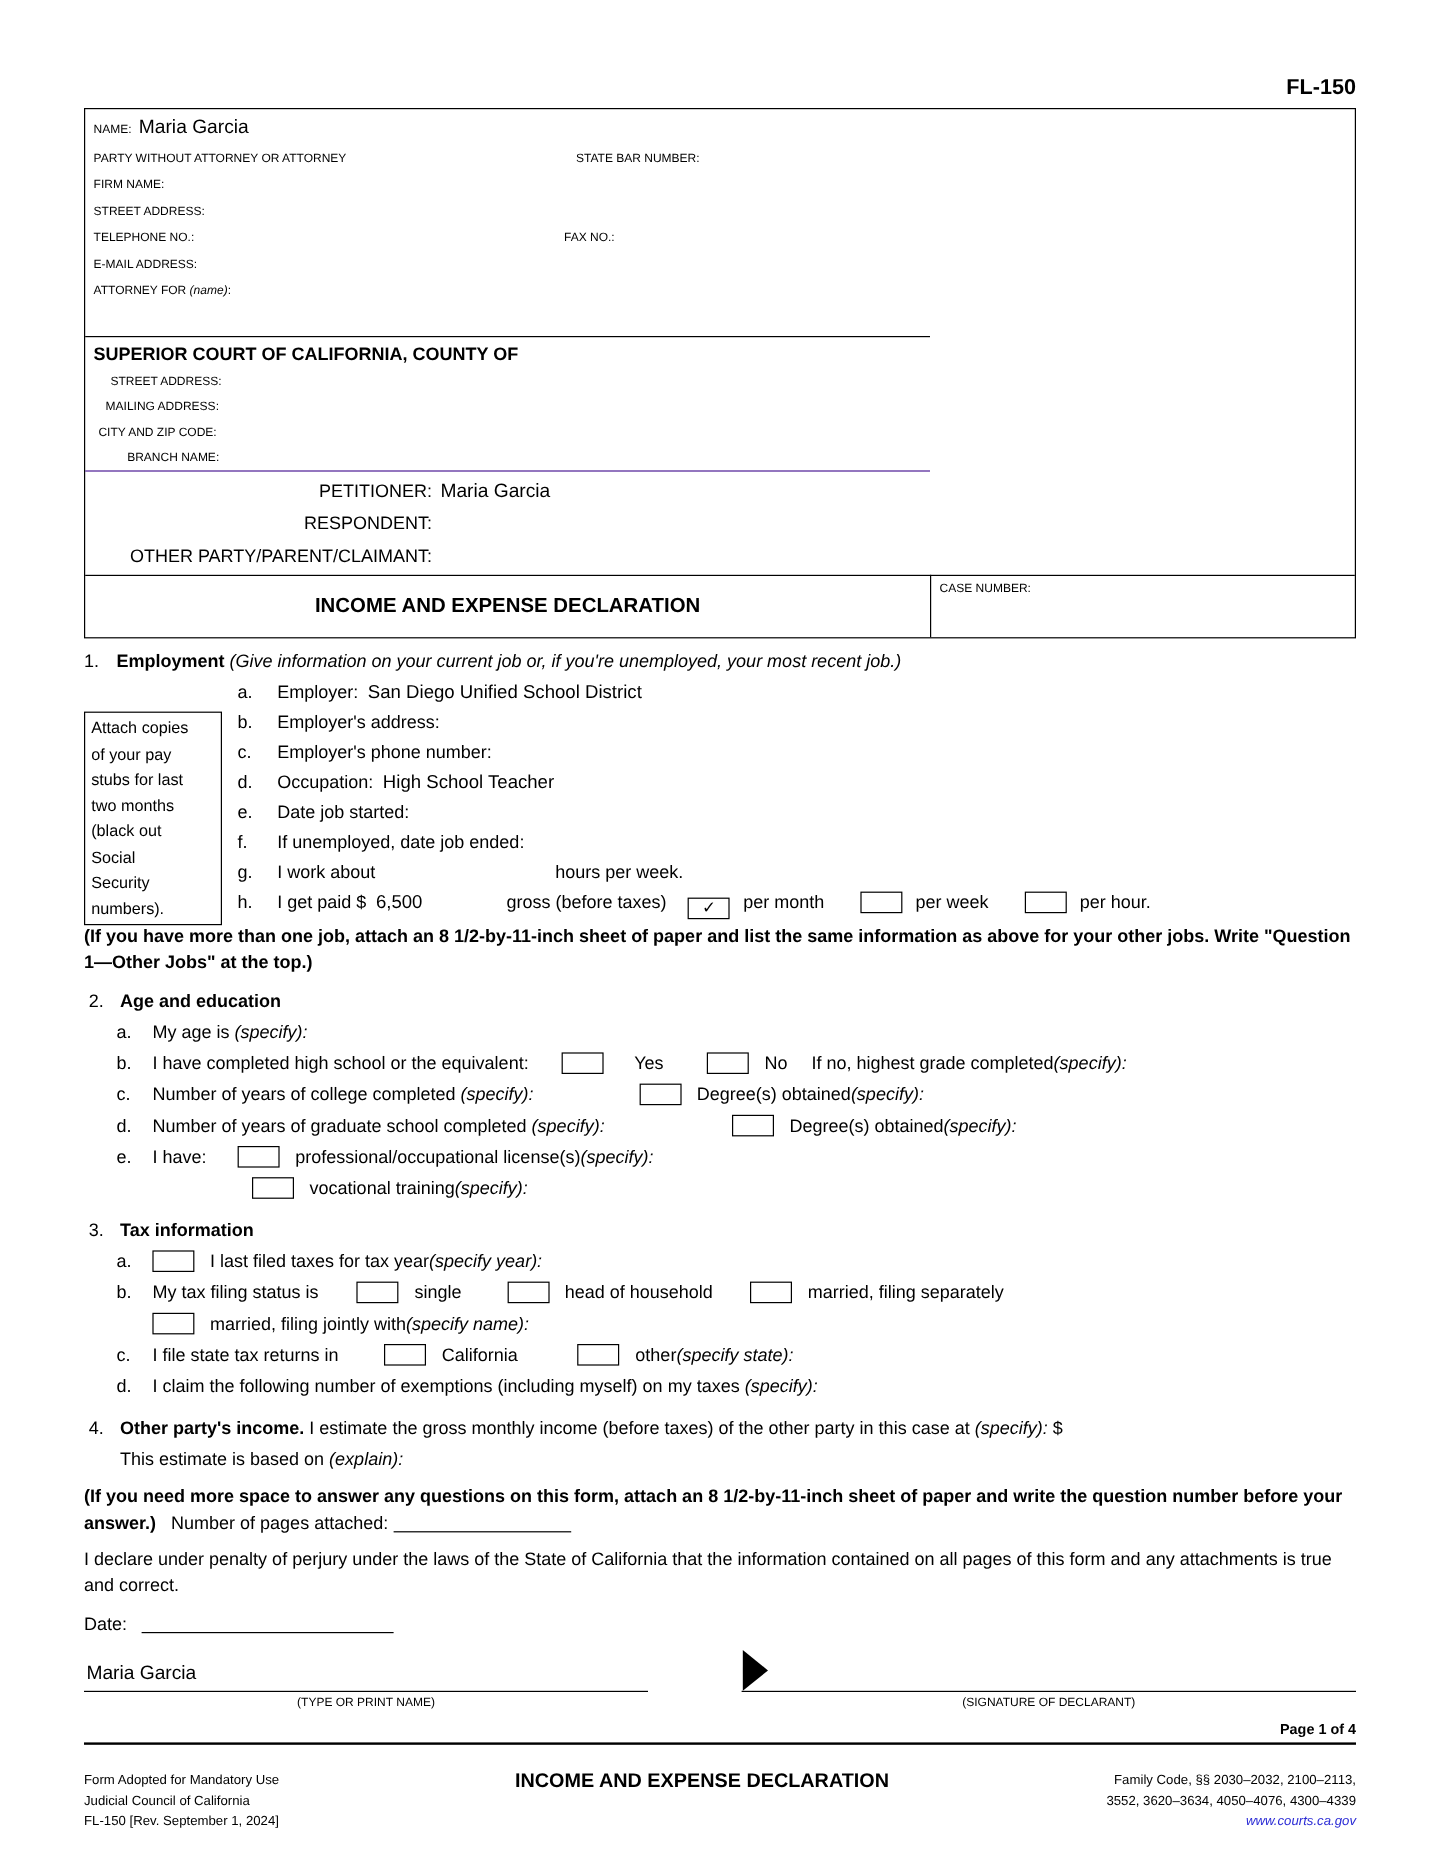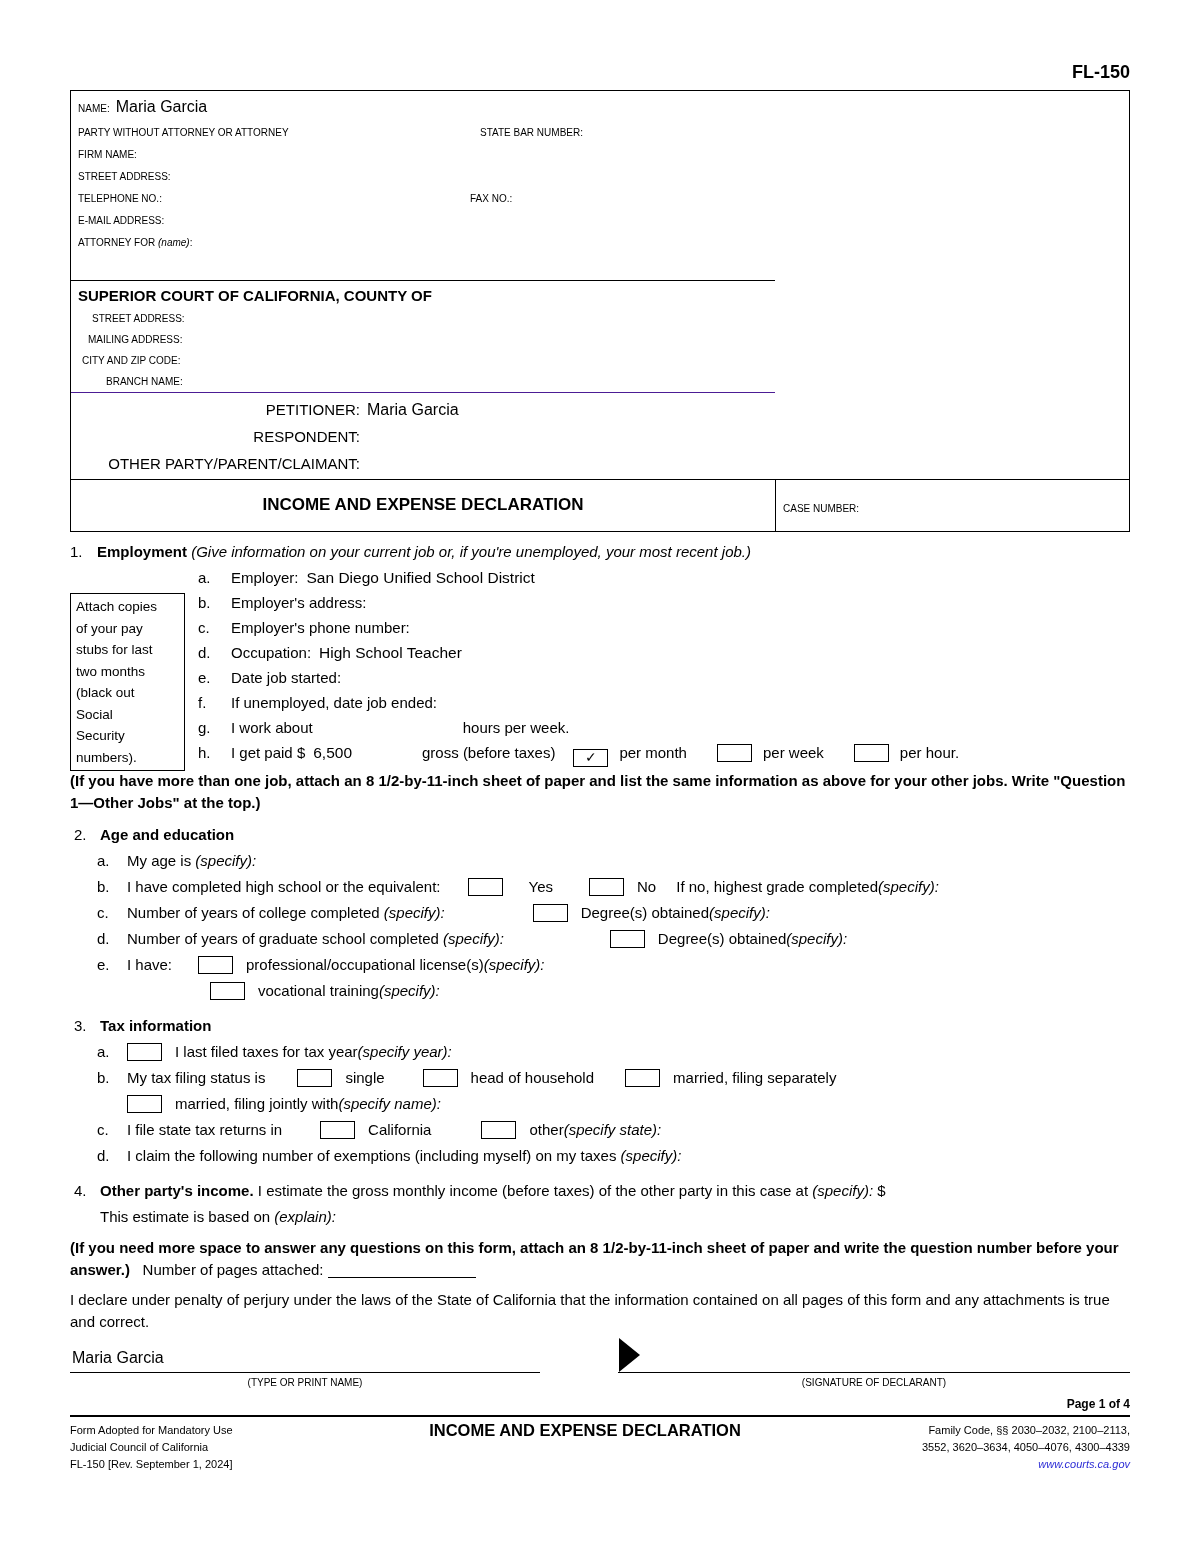--- a/index.html
+++ b/index.html
@@ -12,21 +12,21 @@
 
   
   .htable { position:absolute; top:90px; left:70px; width:1060px; border:1px solid #000;
             display:grid; grid-template-columns:704px 1fr; grid-template-rows:388px 52px; }
   .ht-left { grid-column:1; grid-row:1; }
   .ht-right { grid-column:2; grid-row:1; border-left:1px solid #000; text-align:center;
               font-weight:bold; font-style:italic; font-size:12px; padding-top:10px; }
   .ht-title { grid-column:1; grid-row:2; border-top:1px solid #000; text-align:center;
               font-weight:bold; font-size:17px; line-height:50px; }
   .ht-case { grid-column:2; grid-row:2; border-top:1px solid #000; border-left:1px solid #000;
-             padding:23px 7px; font-size:10px; }
+             padding:5px 7px; font-size:10px; }
 
   .cell-attorney { height:190px; border-bottom:1px solid #000; padding:5px 7px 0; }
   .cell-court    { height:112px; border-bottom:1px solid #4c1d95; padding:3px 7px 0; }
   .cell-parties  { height:84px;  padding:3px 7px 0; }
   .hline { position:relative; height:22px; line-height:22px; font-size:10px; }
   .hline.tall { height:26px; }
   .at402 { position:absolute; left:402px; top:0; }
   .at398 { position:absolute; left:398px; top:0; }
   .at500 { position:absolute; left:500px; top:0; }
   .at392 { position:absolute; left:392px; top:0; }
@@ -75,21 +75,21 @@
   .sigleft { width:470px; }
   .sigright { margin-left:78px; flex:1; position:relative; }
   .typedline { height:36px; border-bottom:1.5px solid #000; font-size:16px; display:flex; align-items:flex-end; padding:0 0 3px 2px; }
   .sigline { height:36px; border-bottom:1.5px solid #000; position:relative; }
   .arrow { position:absolute; left:1px; bottom:0; width:0; height:0;
            border-top:17px solid transparent; border-bottom:17px solid transparent; border-left:21px solid #000; }
   .caption { font-size:10px; text-align:center; margin-top:3px; }
 
   .pagenum { text-align:right; font-weight:bold; font-size:12px; margin-top:6px; }
   .footrule { border-top:2px solid #000; margin-top:3px; }
-  .footer { display:flex; margin-top:5px; font-size:11px; line-height:17px; }
+  .footer { display:flex; margin-top:22px; font-size:11px; line-height:17px; }
   .f-left { width:300px; }
   .f-center { flex:1; text-align:center; font-weight:bold; font-size:16.5px; }
   .f-right { width:330px; text-align:right; }
   .f-link { font-style:italic; }
 </style>
 </head>
 <body>
 
 <div class="page">
 
@@ -257,20 +257,24 @@
     </div>
 
     <div class="note-bold" style="margin-top:7px;">
       <b>(If you need more space to answer any questions on this form, attach an 8 1/2-by-11-inch sheet of paper and write the question number before your answer.)</b>
       <span style="font-weight:normal;">&nbsp;&nbsp;<span>Number of pages attached:</span></span>
       <span class="blank" style="width:148px;"></span>
     </div>
 
     <div class="decl">I declare under penalty of perjury under the laws of the State of California that the information contained on all pages of this form and any attachments is true and correct.</div>
 
+    <div class="dateline">
+      <span>Date:</span>
+      <span class="blank" style="width:210px; margin-left:8px;"></span>
+    </div>
 
     <div class="sigrow">
       <div class="sigleft">
         <div class="typedline">
           <span>Maria Garcia</span>
         </div>
         <div class="caption">(TYPE OR PRINT NAME)</div>
       </div>
       <div class="sigright">
         <div class="sigline">

